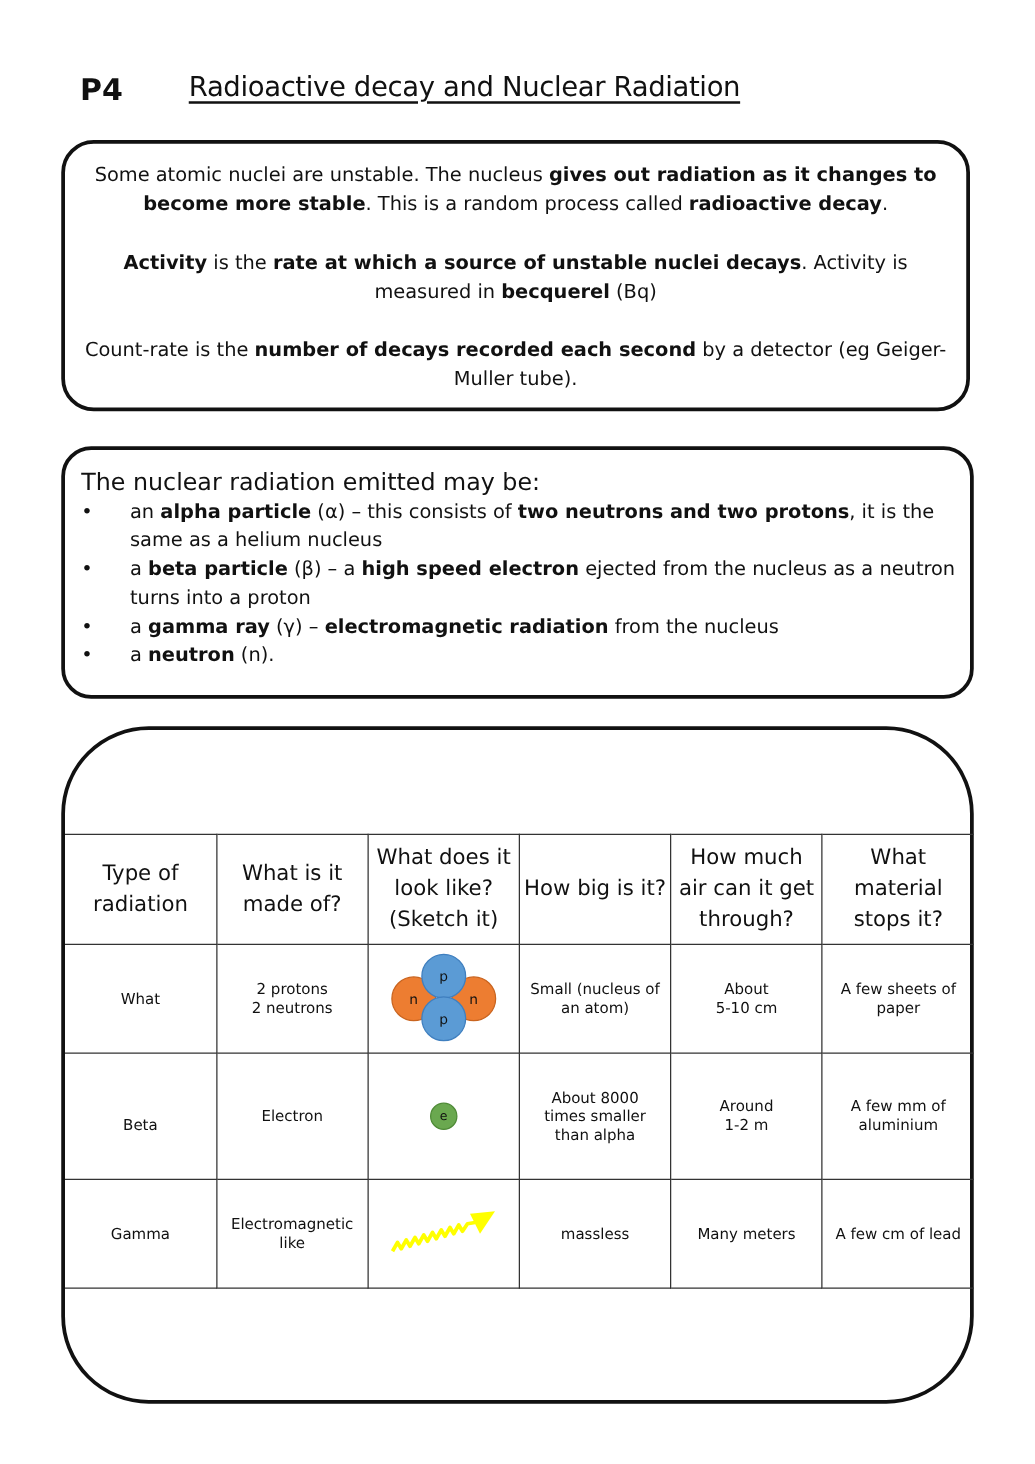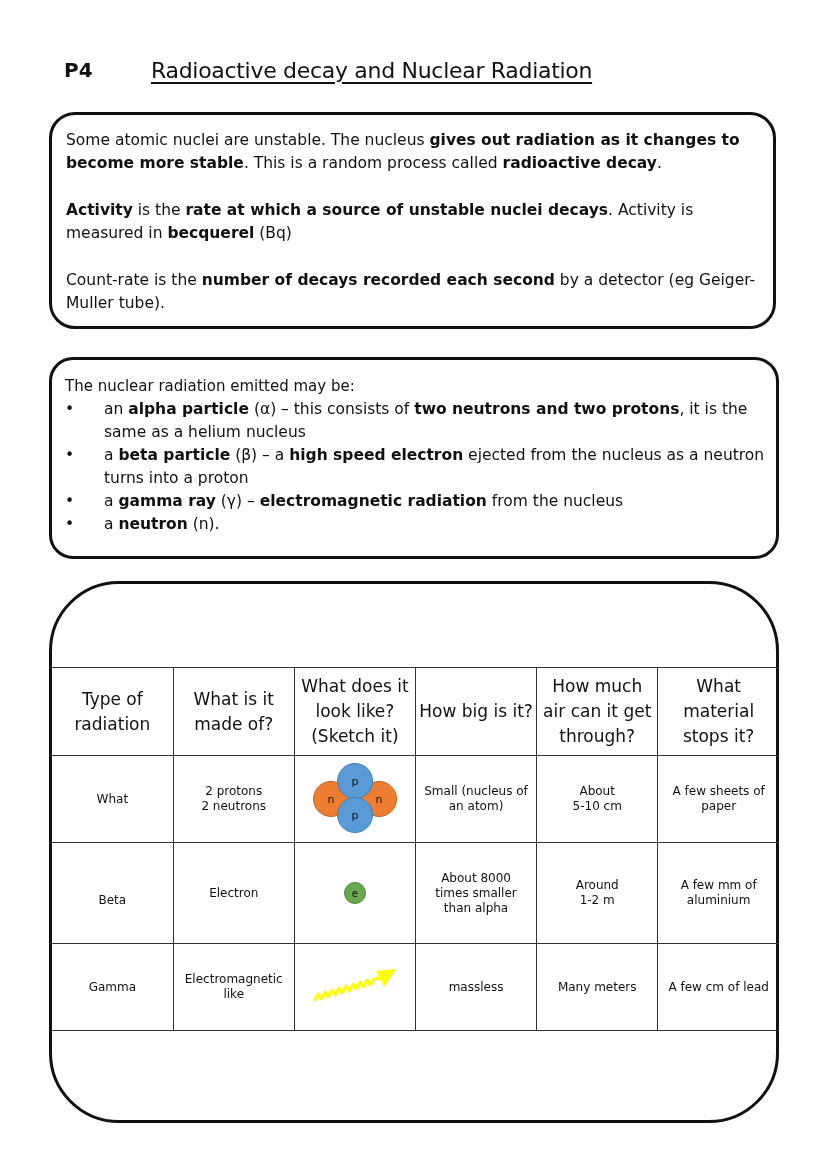--- a/index.html
+++ b/index.html
@@ -1,36 +1,36 @@
 <!DOCTYPE html>
 <html><head>
   <meta charset="utf-8">
   <style>
     html, body { margin: 0; padding: 0; background: #ffffff; }
     body {
       width: 828px; height: 1171px; position: relative; overflow: hidden;
       font-family: "DejaVu Sans", sans-serif; color: #111;
     }
     .title-row { position: absolute; left: 64px; top: 56px; height: 40px; width: 700px; }
-    .code { position: absolute; left: 0; top: 2px; font-size: 20px; font-weight: bold; }
+    .code { position: absolute; left: 0; top: 2px; font-size: 24px; font-weight: bold; }
     .title { position: absolute; left: 87px; top: 2px; font-size: 22px; text-decoration: underline; text-underline-offset: 4px; text-decoration-thickness: 2px; letter-spacing: -0.3px; }
 
     .card {
       position: absolute; border: 3px solid #111; background: #fff; box-sizing: border-box;
     }
     #card1 { left: 49px; top: 112px; width: 727px; height: 217px; border-radius: 26px; }
     #card2 { left: 49px; top: 357px; width: 730px; height: 202px; border-radius: 24px; }
     #card3 { left: 49px; top: 581px; width: 730px; height: 542px; border-radius: 70px; }
 
-    .center-para { text-align: left; font-size: 15.5px; line-height: 23px; margin: 0; position: absolute; left: 14px; right: 14px; }
+    .center-para { text-align: center; font-size: 15.5px; line-height: 23px; margin: 0; position: absolute; left: 14px; right: 14px; }
     #p1 { top: 14px; }
     #p2 { top: 84px; }
     #p3 { top: 154px; }
 
-    .list-intro { position: absolute; left: 13px; top: 15px; font-size: 15px; line-height: 23px; }
+    .list-intro { position: absolute; left: 13px; top: 15px; font-size: 19px; line-height: 23px; }
     .bullets { position: absolute; left: 13px; right: 10px; top: 38px; margin: 0; padding: 0; list-style: none; font-size: 15.5px; line-height: 23px; }
     .bullets li { position: relative; padding-left: 39px; }
     .bullets li .dot { position: absolute; left: 0; top: 0; }
 
     table.rad {
       position: absolute; left: 0px; top: 83px; width: 727px; border-collapse: collapse;
     }
     table.rad th, table.rad td {
       border: 1px solid #333; text-align: center; vertical-align: middle; padding: 0 2px;
     }

